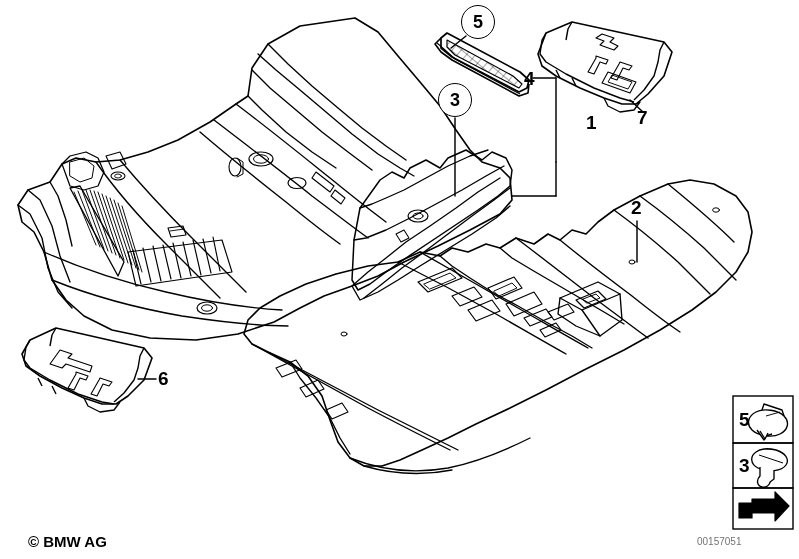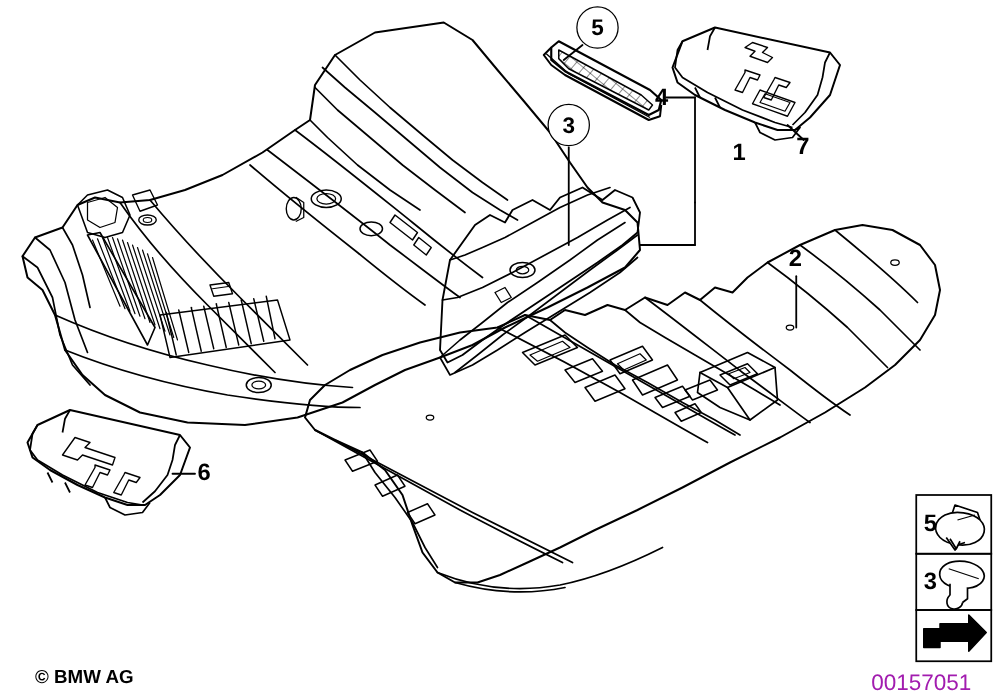--- a/index.html
+++ b/index.html
@@ -41,21 +41,21 @@
   }
   #copyright{
     position:absolute;left:28px;top:533px;
     font-family:"Liberation Sans", sans-serif;
     font-weight:bold;font-size:15px;color:#000;
     white-space:nowrap;
   }
   #partnum{
     position:absolute;left:697px;top:536px;
     font-family:"Liberation Sans", sans-serif;
-    font-weight:normal;font-size:18px;color:#a21caf;
+    font-weight:normal;font-size:10px;color:#737373;
     white-space:nowrap;
   }
 </style>
 </head>
 <body>
 
 <div id="sheet">
 
 <svg width="799" height="559" viewBox="0 0 799 559" xmlns="http://www.w3.org/2000/svg">
   <defs>

